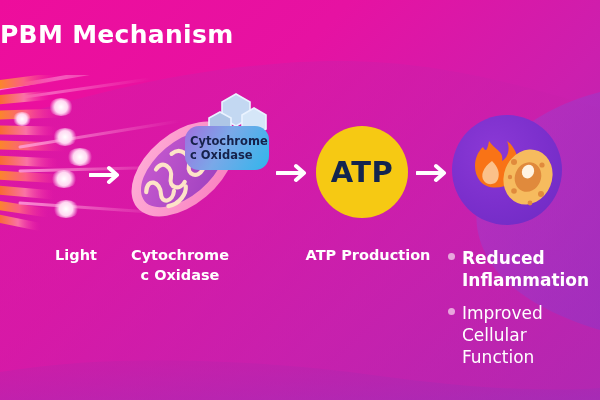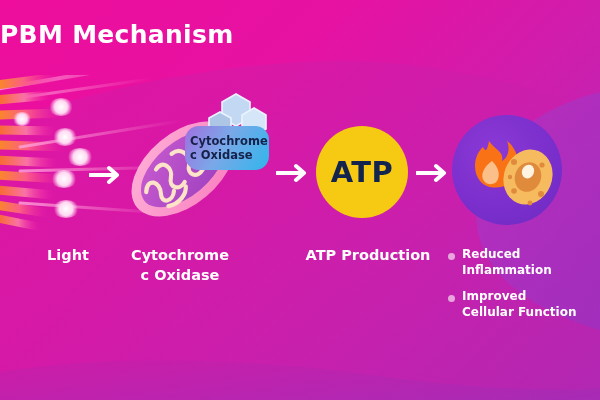--- a/index.html
+++ b/index.html
@@ -55,21 +55,21 @@
   
   .label {
     position: absolute;
     color: #ffffff;
     font-size: 14.5px;
     font-weight: bold;
     text-align: center;
     line-height: 1.35;
     white-space: pre-line;
   }
-  .label.light-label  { left: 8px;   top: 246px; width: 120px; }
+  .label.light-label  { left: 16px;   top: 246px; width: 120px; }
   .label.cco-label    { left: 100px; top: 246px; width: 160px; }
   .label.atp-label    { left: 288px; top: 246px; width: 160px; font-weight: 600;}
 
   
   .mito-wrap {
     position: absolute;
     left: 118px;
     top: 108px;
     width: 130px;
     height: 122px;
@@ -164,26 +164,26 @@
     width: 7px;
     height: 7px;
     border-radius: 50%;
     background: #e8a6dd;
     margin-top: 6px;
     margin-right: 7px;
     flex: 0 0 auto;
   }
   .benefit-text {
     color: #ffffff;
-    font-size: 12px;
+    font-size: 17px;
     line-height: 1.3;
     white-space: pre-line;
   }
   .benefit-text.bold   { font-weight: bold; }
-  .benefit-text.normal { font-weight: 700; }
+  .benefit-text.normal { font-weight: 400; }
 </style>
 </head>
 <body>
 
 <div id="stage">
 
   <svg class="bg-waves" viewBox="0 0 600 400">
     <defs>
       <linearGradient id="waveTop" x1="0" y1="0" x2="1" y2="1">
         <stop offset="0%" stop-color="#d61aa6"></stop>

